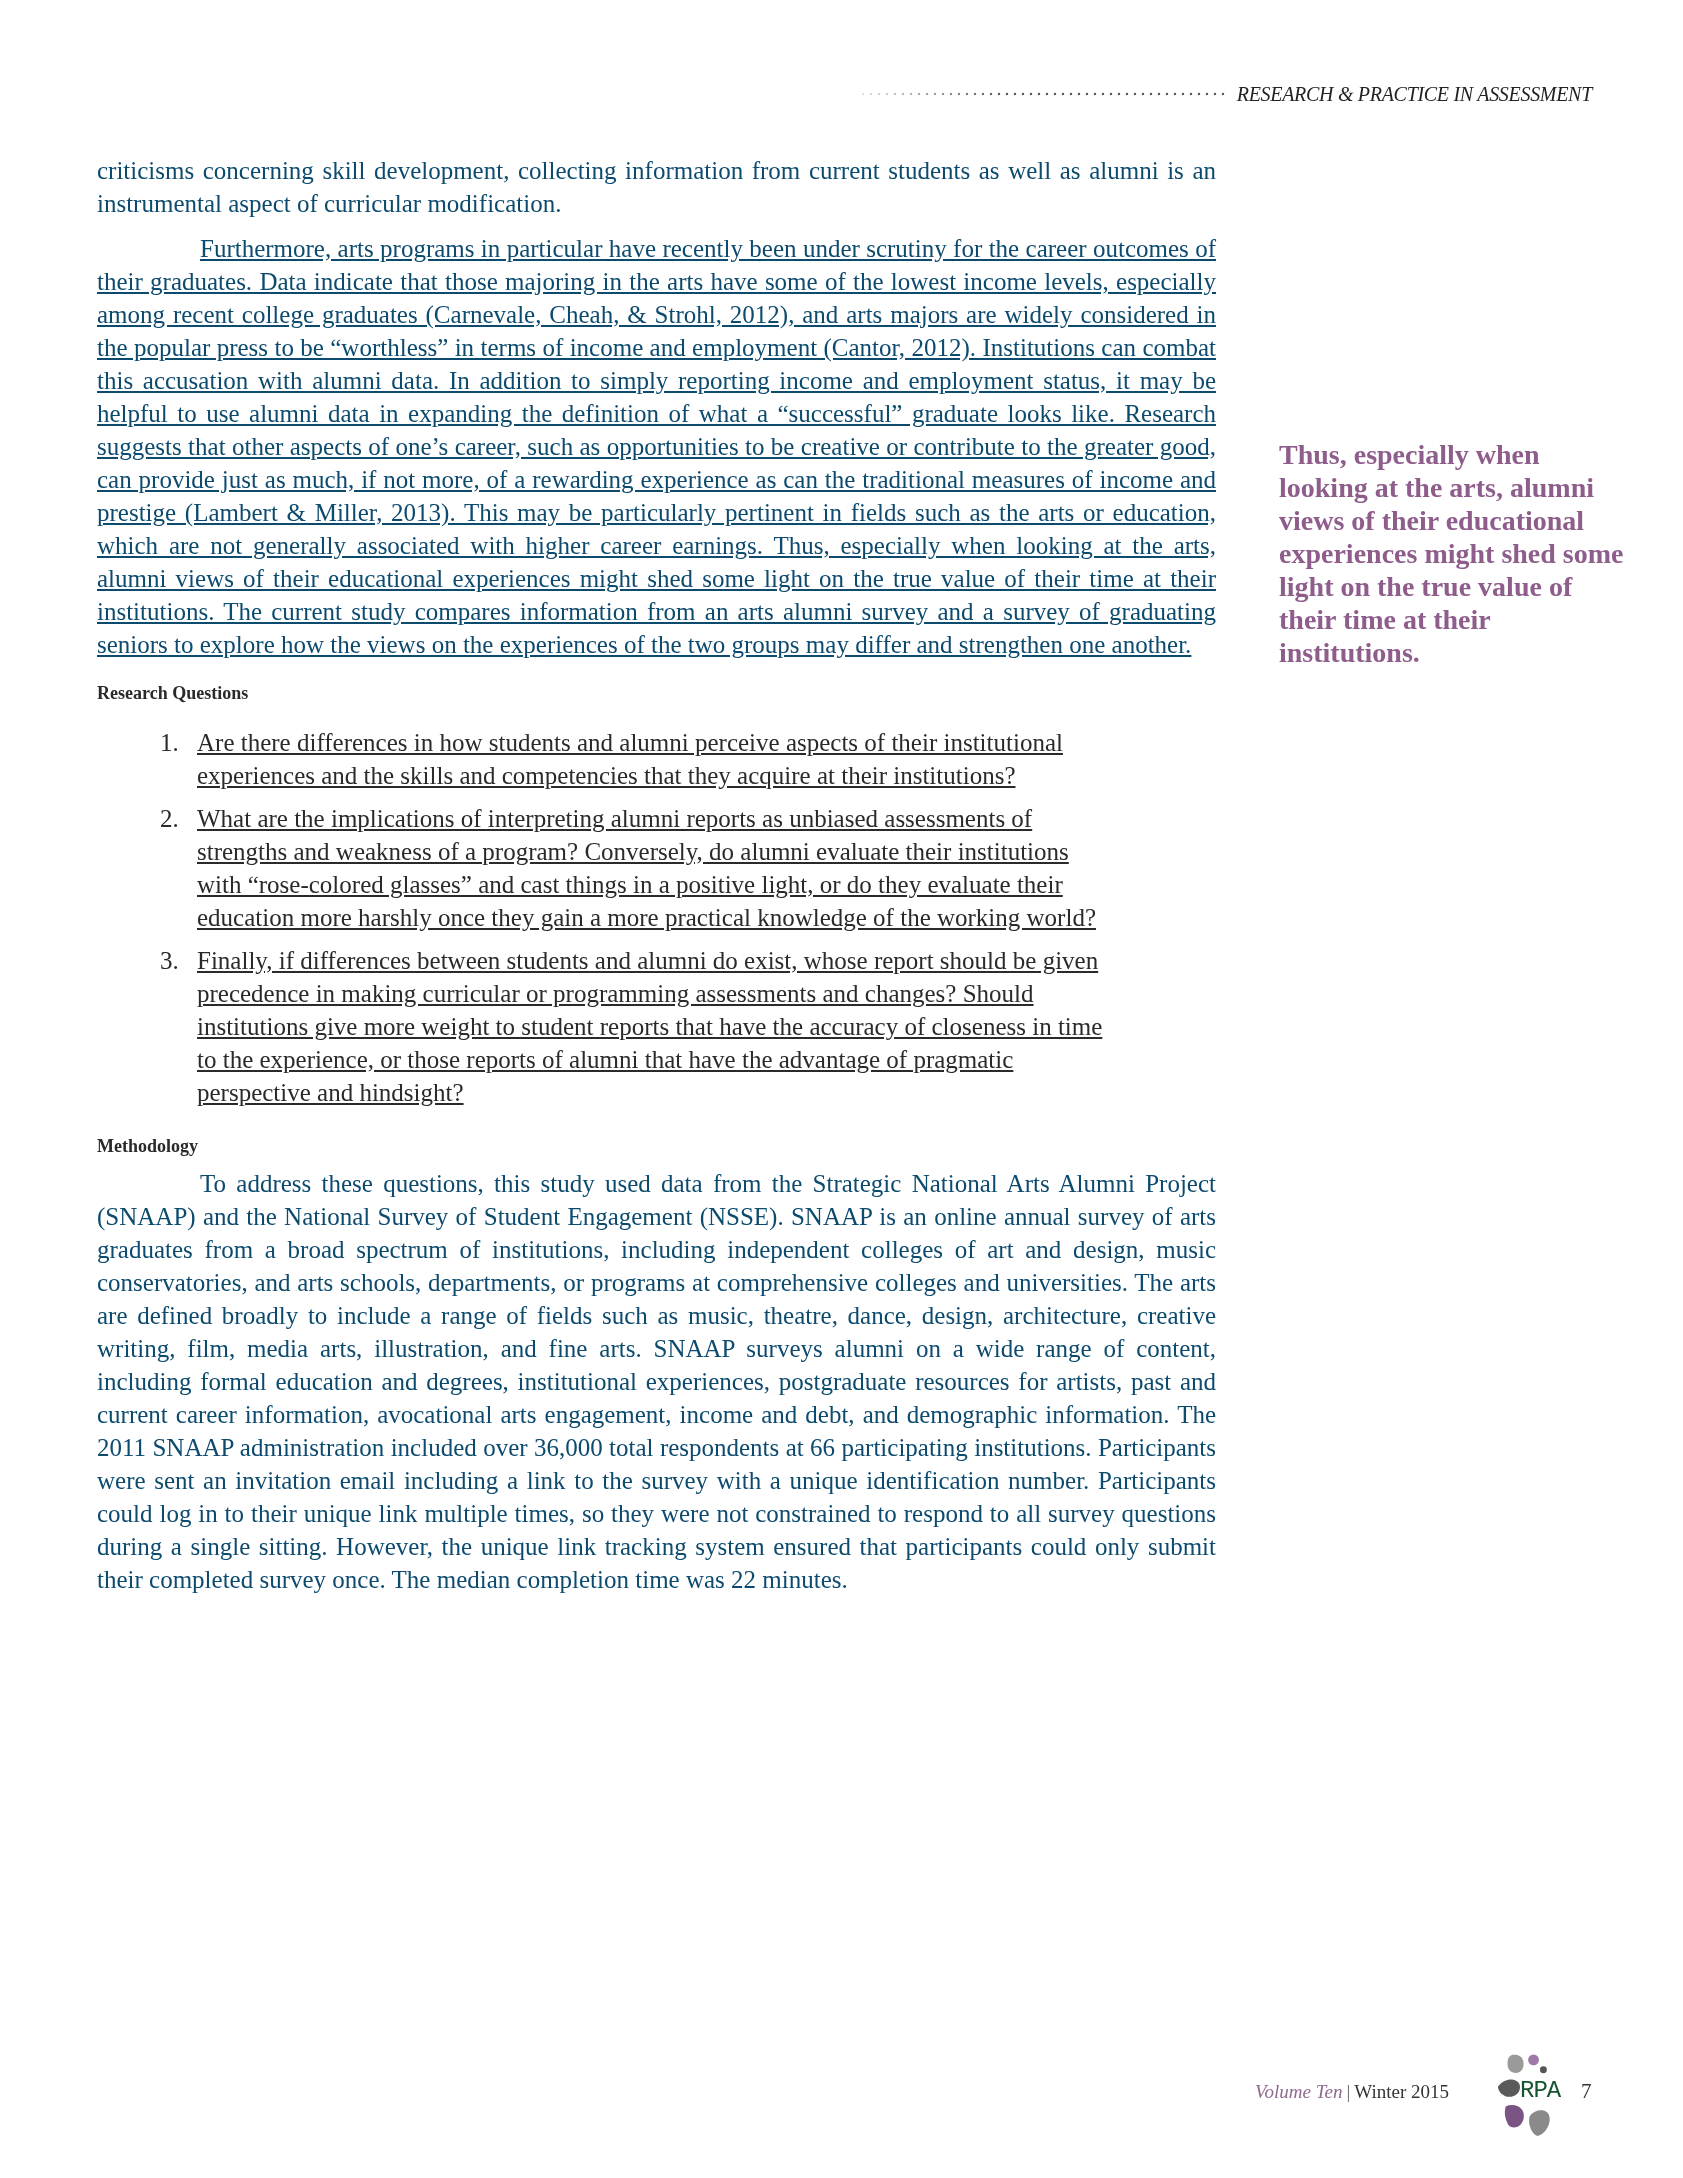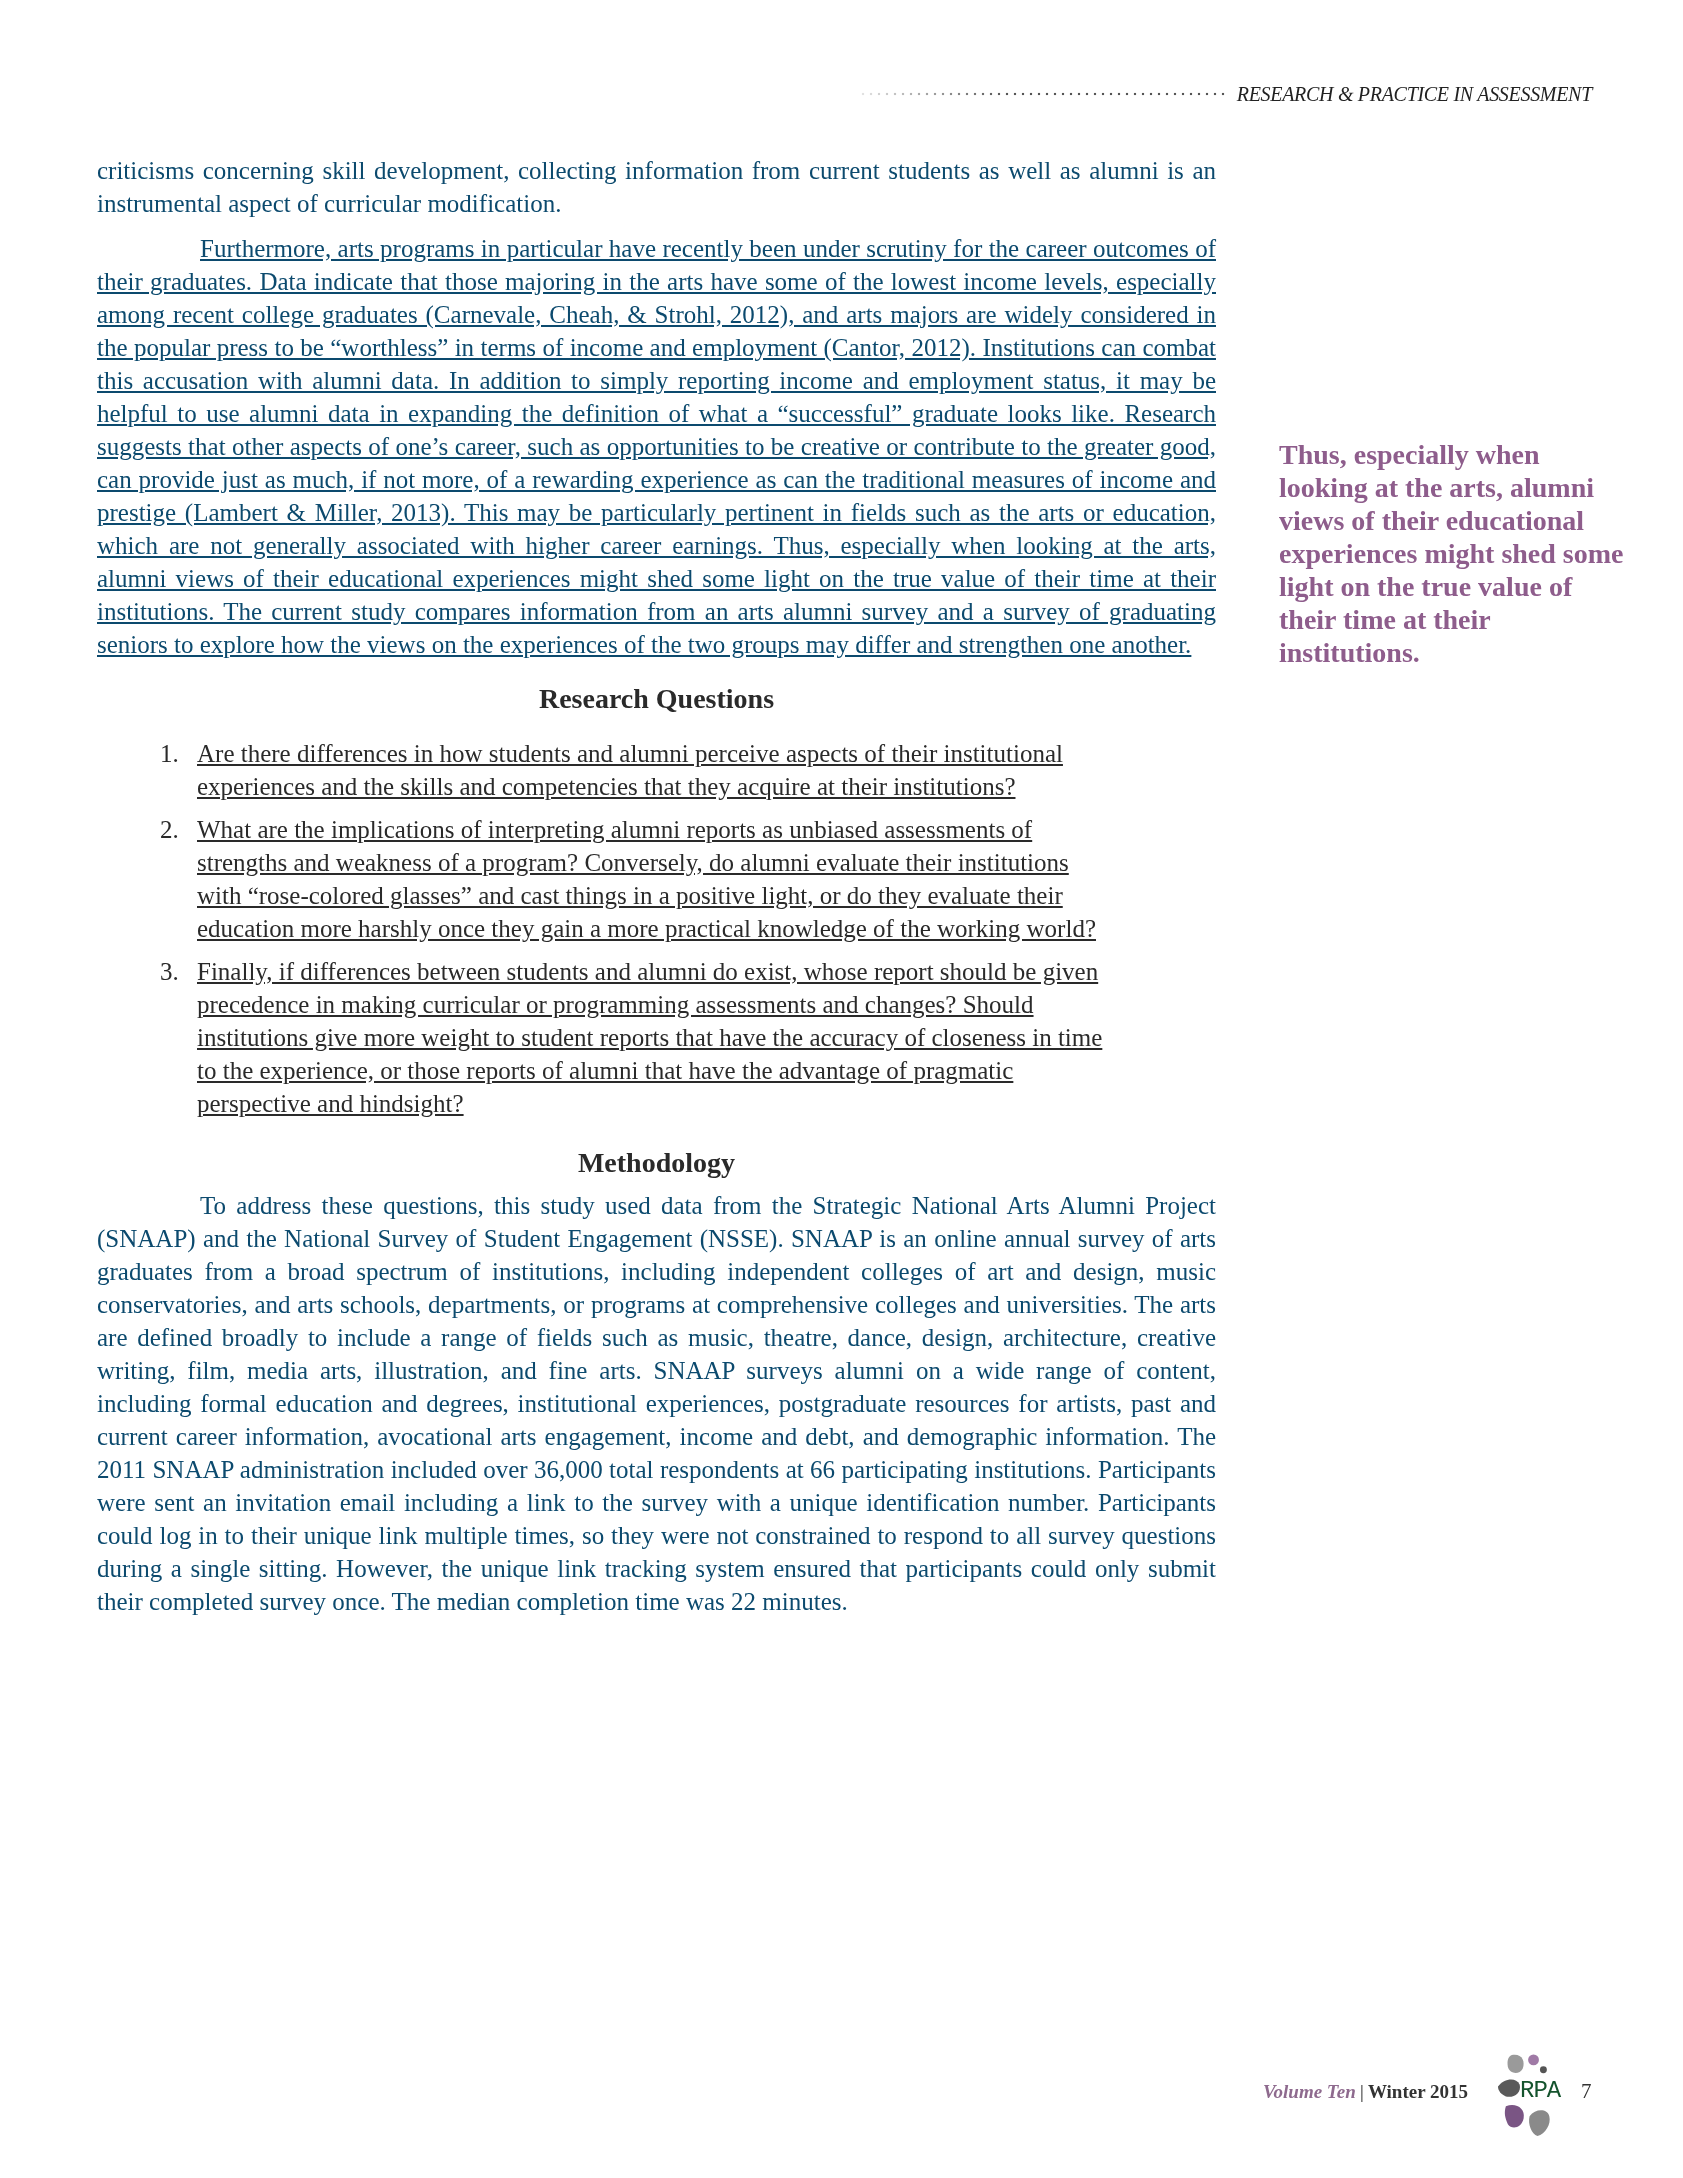--- a/index.html
+++ b/index.html
@@ -59,22 +59,22 @@
   .para.indent {
     text-indent: 103px;
   }
   .para + .para {
     margin-top: 12px;
     text-decoration: underline;
   }
   .section-heading {
     font-family: "Liberation Serif", serif;
     font-weight: bold;
-    font-size: 28px;
-    text-align: center;
+    font-size: 18px;
+    text-align: left;
     margin: 22px 0 10px 0;
     color: #2a2a2a;
   }
   .q-list {
     list-style: none;
     margin: 22px 0 0 0;
     padding: 0;
     width: 1020px;
     margin-left: 63px;
   }
@@ -108,27 +108,26 @@
   }
   .footer {
     position: absolute;
     top: 2051px;
     left: 1247px;
     width: 356px;
     height: 89px;
   }
   .footer-text {
     position: absolute;
-    left: 16px;
+    left: 8px;
     top: 30px;
     font-family: "Liberation Serif", serif;
     font-size: 19px;
     white-space: nowrap;
     color: #333;
-    font-weight: bold;
   }
   .footer-volume {
     font-style: italic;
     color: #8e6a8e;
   }
   .footer-sep {
     color: #666;
     margin: 0 4px;
   }
   .logo {

